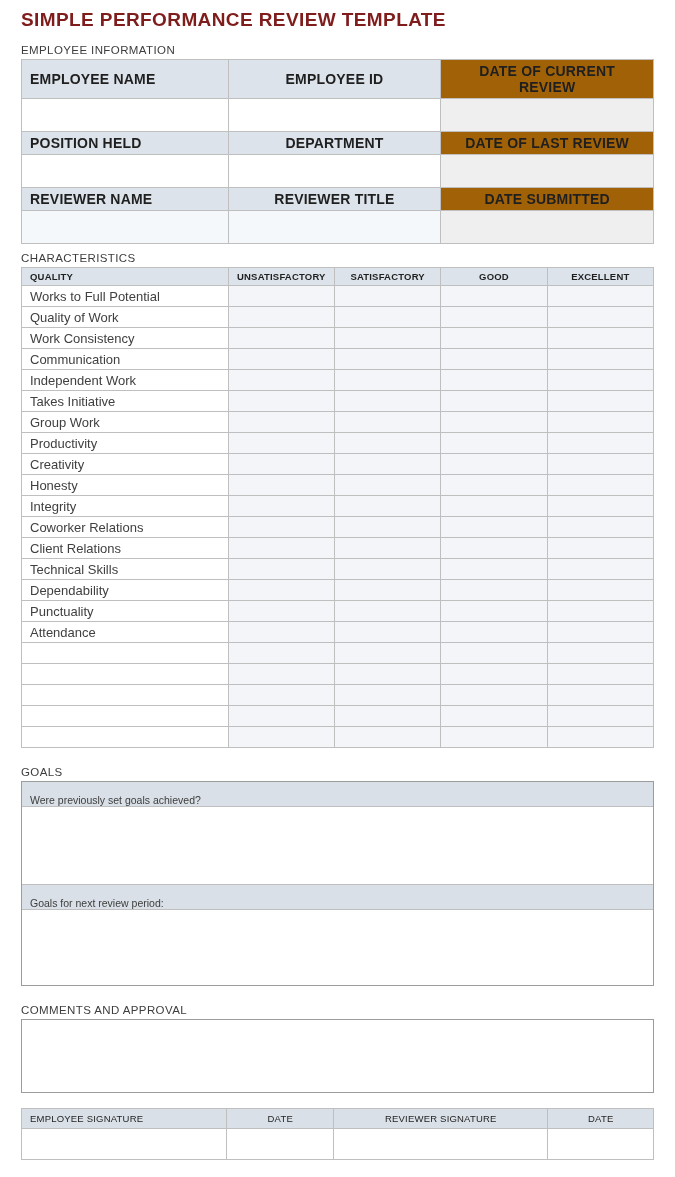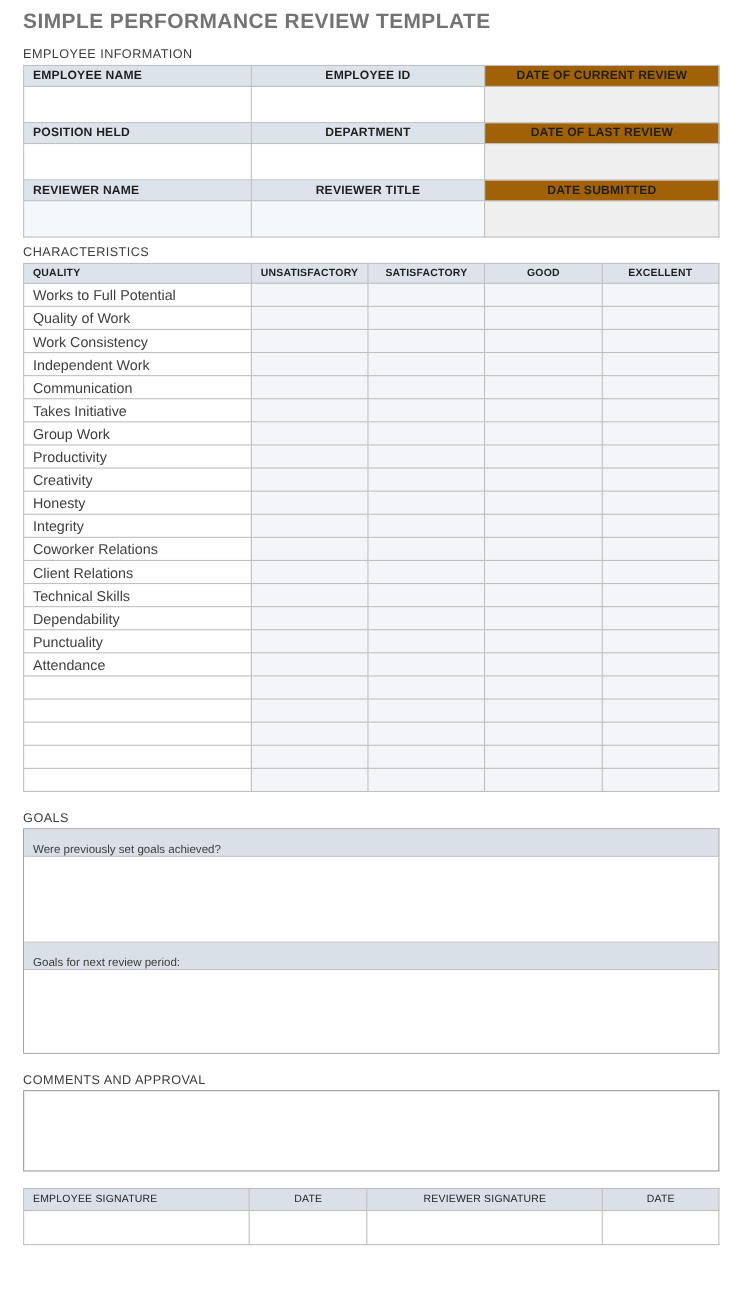--- a/index.html
+++ b/index.html
@@ -7,21 +7,21 @@
   body {
     width: 675px;
     font-family: "Liberation Sans", "DejaVu Sans", sans-serif;
     color: #404040;
   }
   .page { width: 675px; min-height: 1177px; padding: 9px 21px 20px 21px; }
 
   .doc-title {
     font-size: 19px;
     font-weight: bold;
-    color: #737373;
+    color: #7f1d1d;
     letter-spacing: 0.4px;
     margin-bottom: 13px;
   }
 
   .section-label {
     font-size: 11.5px;
     color: #3d3d3d;
     letter-spacing: 0.4px;
     margin-bottom: 3px;
   }
@@ -30,21 +30,21 @@
   table.outer { border: 1.5px solid #9c9c9c; }
   th, td { border: 1px solid #bfbfbf; }
 
   
   .emp-table { margin-bottom: 8px; }
   .emp-table col.c1 { width: 32.7%; }
   .emp-table col.c2 { width: 33.65%; }
   .emp-table col.c3 { width: 33.65%; }
   .emp-table th {
     background: #dce3ea;
-    font-size: 11px;
+    font-size: 14px;
     font-weight: bold;
     color: #1f1f1f;
     letter-spacing: 0.2px;
     height: 19px;
     padding: 3px 8px;
     text-align: center;
     margin-left: 18px;
   }
   .emp-table th.left { text-align: left; }
   .emp-table th.gray { background: #a16207; }
@@ -200,28 +200,28 @@
           <td class="rating-cell"></td>
         </tr>
         <tr>
           <td class="quality-cell">Work Consistency</td>
           <td class="rating-cell"></td>
           <td class="rating-cell"></td>
           <td class="rating-cell"></td>
           <td class="rating-cell"></td>
         </tr>
         <tr>
+          <td class="quality-cell">Communication</td>
+          <td class="rating-cell"></td>
+          <td class="rating-cell"></td>
+          <td class="rating-cell"></td>
+          <td class="rating-cell"></td>
+        </tr>
+        <tr>
           <td class="quality-cell">Independent Work</td>
-          <td class="rating-cell"></td>
-          <td class="rating-cell"></td>
-          <td class="rating-cell"></td>
-          <td class="rating-cell"></td>
-        </tr>
-        <tr>
-          <td class="quality-cell">Communication</td>
           <td class="rating-cell"></td>
           <td class="rating-cell"></td>
           <td class="rating-cell"></td>
           <td class="rating-cell"></td>
         </tr>
         <tr>
           <td class="quality-cell">Takes Initiative</td>
           <td class="rating-cell"></td>
           <td class="rating-cell"></td>
           <td class="rating-cell"></td>

